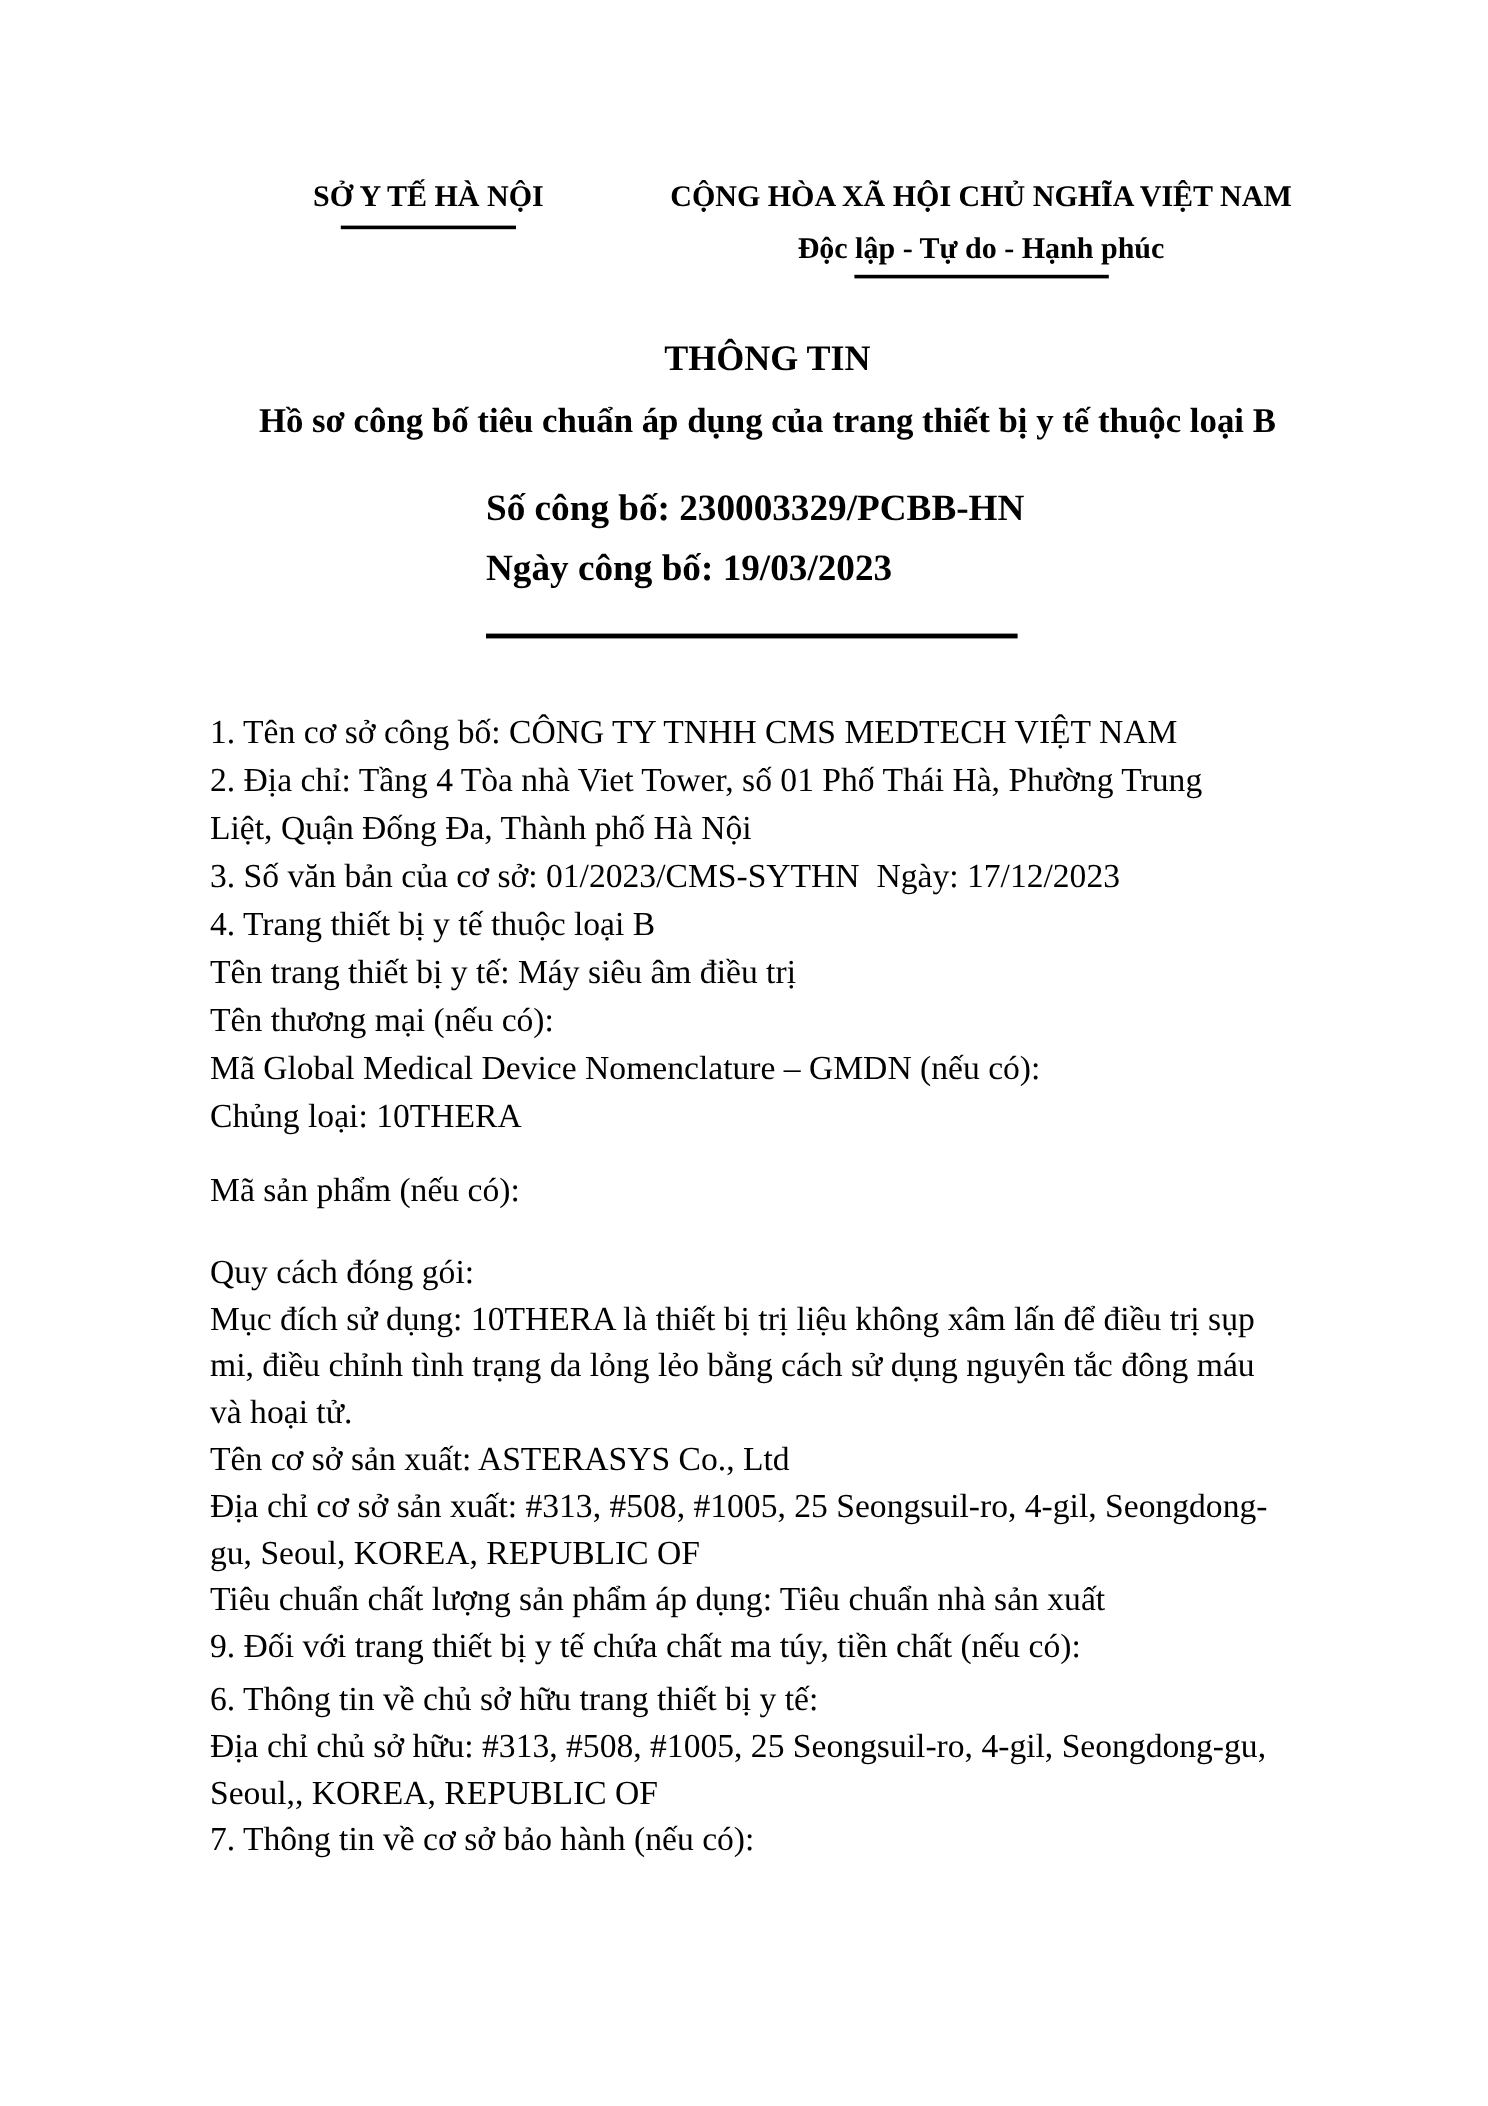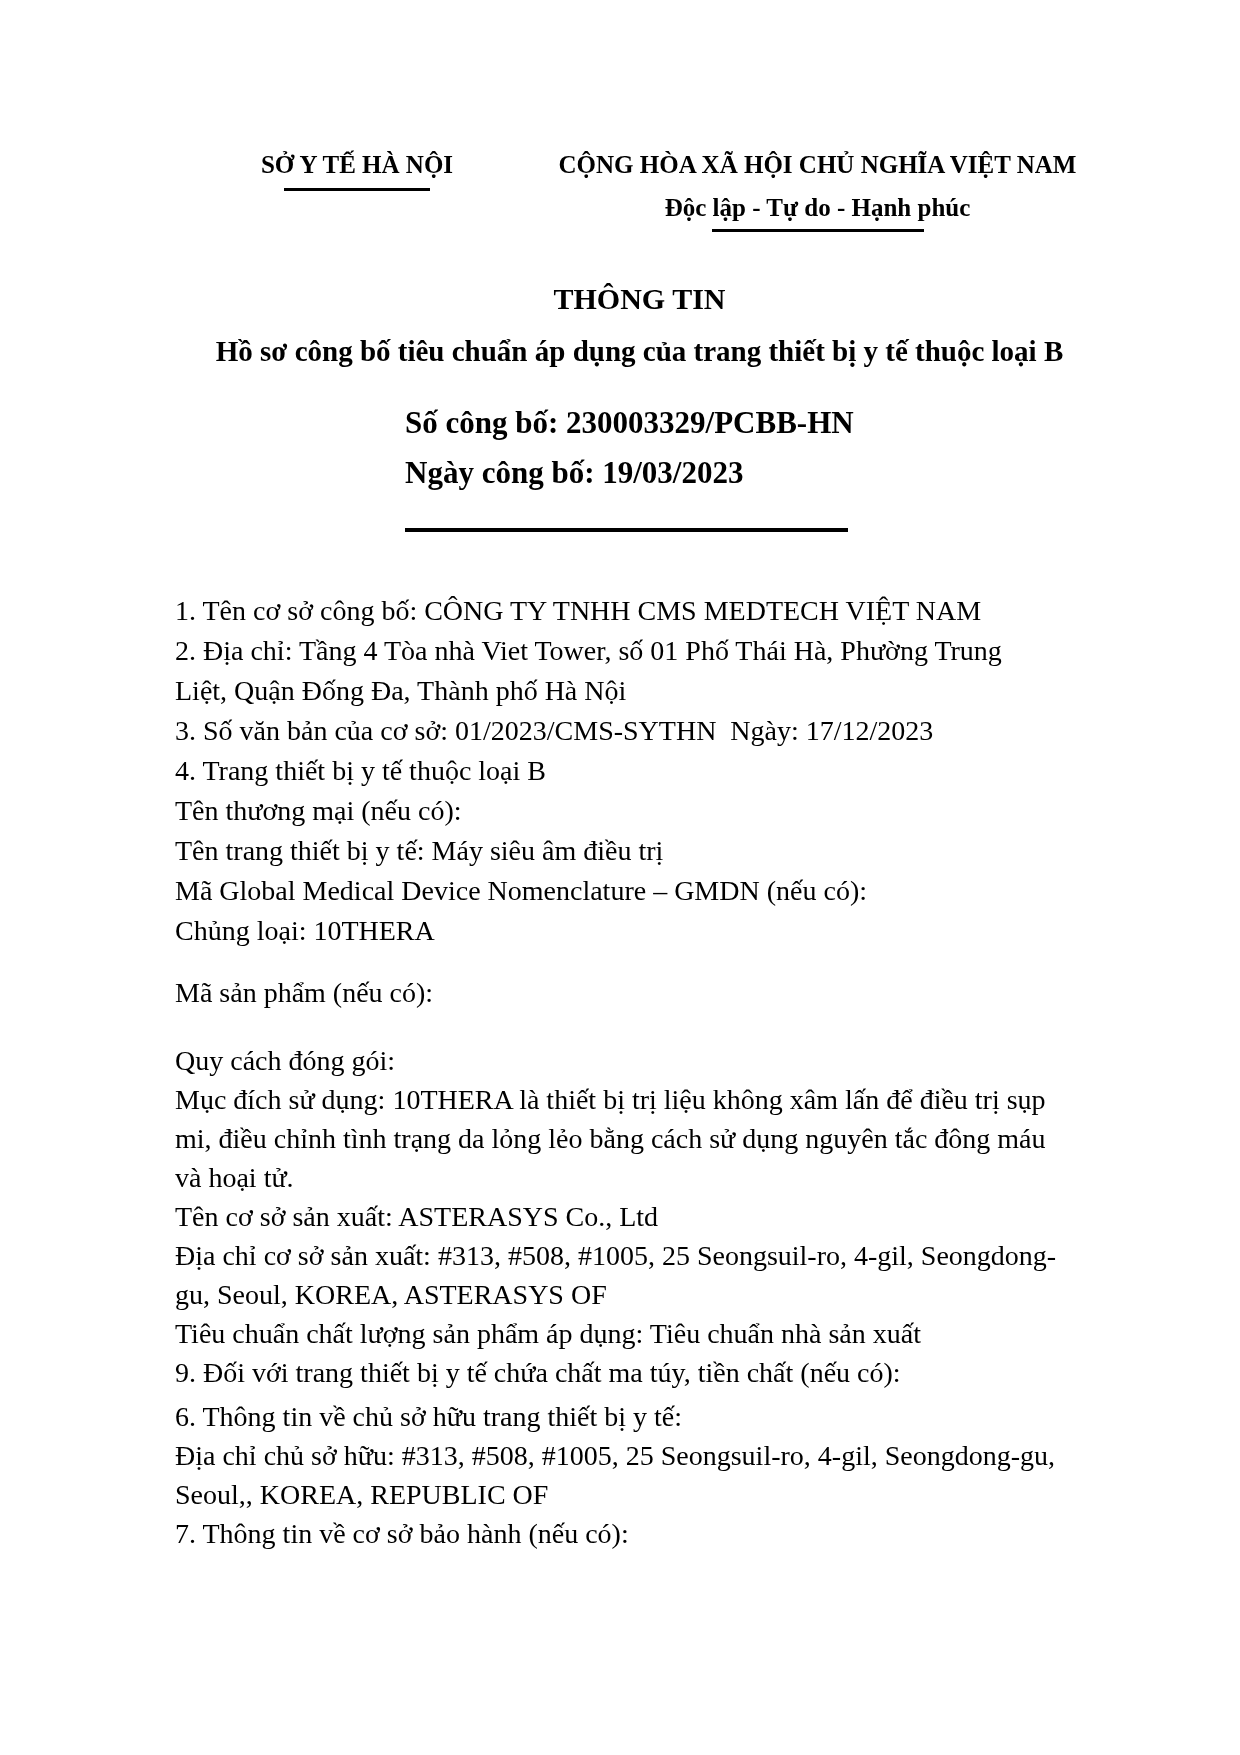--- a/index.html
+++ b/index.html
@@ -73,36 +73,36 @@
 
   <div class="divider"></div>
 
   <div class="doc-body" id="doc-body">
       <div class="para">
         <div class="line">1. Tên cơ sở công bố: CÔNG TY TNHH CMS MEDTECH VIỆT NAM</div>
         <div class="line">2. Địa chỉ: Tầng 4 Tòa nhà Viet Tower, số 01 Phố Thái Hà, Phường Trung</div>
         <div class="line">Liệt, Quận Đống Đa, Thành phố Hà Nội</div>
         <div class="line">3. Số văn bản của cơ sở: 01/2023/CMS-SYTHN  Ngày: 17/12/2023</div>
         <div class="line">4. Trang thiết bị y tế thuộc loại B</div>
+        <div class="line">Tên trang thiết bị y tế: Máy siêu âm điều trị</div>
         <div class="line">Tên thương mại (nếu có):</div>
-        <div class="line">Tên trang thiết bị y tế: Máy siêu âm điều trị</div>
         <div class="line">Mã Global Medical Device Nomenclature – GMDN (nếu có):</div>
         <div class="line">Chủng loại: 10THERA</div>
       </div>
       <div class="para">
         <div class="line">Mã sản phẩm (nếu có):</div>
       </div>
       <div class="para">
         <div class="line">Quy cách đóng gói:</div>
         <div class="line">Mục đích sử dụng: 10THERA là thiết bị trị liệu không xâm lấn để điều trị sụp</div>
         <div class="line">mi, điều chỉnh tình trạng da lỏng lẻo bằng cách sử dụng nguyên tắc đông máu</div>
         <div class="line">và hoại tử.</div>
         <div class="line">Tên cơ sở sản xuất: ASTERASYS Co., Ltd</div>
         <div class="line">Địa chỉ cơ sở sản xuất: #313, #508, #1005, 25 Seongsuil-ro, 4-gil, Seongdong-</div>
-        <div class="line">gu, Seoul, KOREA, ASTERASYS OF</div>
+        <div class="line">gu, Seoul, KOREA, REPUBLIC OF</div>
         <div class="line">Tiêu chuẩn chất lượng sản phẩm áp dụng: Tiêu chuẩn nhà sản xuất</div>
         <div class="line">9. Đối với trang thiết bị y tế chứa chất ma túy, tiền chất (nếu có):</div>
       </div>
       <div class="para">
         <div class="line">6. Thông tin về chủ sở hữu trang thiết bị y tế:</div>
         <div class="line">Địa chỉ chủ sở hữu: #313, #508, #1005, 25 Seongsuil-ro, 4-gil, Seongdong-gu,</div>
         <div class="line">Seoul,, KOREA, REPUBLIC OF</div>
         <div class="line">7. Thông tin về cơ sở bảo hành (nếu có):</div>
       </div>
     </div>

